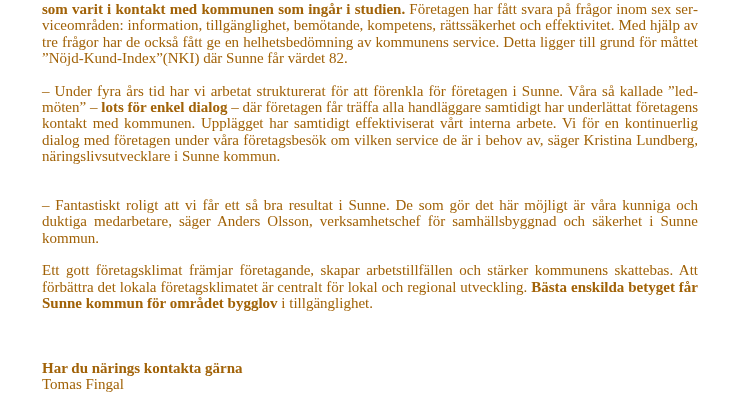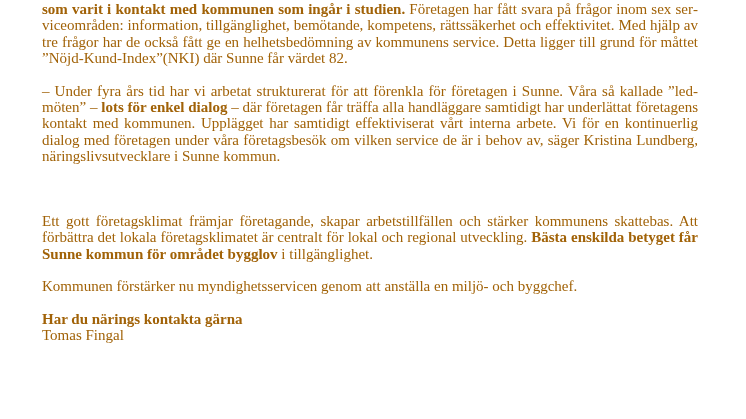--- a/index.html
+++ b/index.html
@@ -36,18 +36,18 @@
     font-weight: bold;
   }
 </style>
 </head>
 <body>
 
 <div class="page">
   <div class="doc-body">
       <p><b>som varit i kontakt med kommunen som ingår i studien.</b><span> Företagen har fått svara på frågor inom sex ser­viceområden: information, tillgänglighet, bemötande, kompetens, rättssäkerhet och effektivitet. Med hjälp av tre frågor har de också fått ge en helhetsbedömning av kommunens service. Detta ligger till grund för måttet ”Nöjd-Kund-Index”(NKI) där Sunne får värdet 82.</span></p>
       <p><span>– Under fyra års tid har vi arbetat strukturerat för att förenkla för företagen i Sunne. Våra så kallade ”led­möten” – </span><b>lots för enkel dialog</b><span> – där företagen får träffa alla handläggare samtidigt har underlättat företagens kontakt med kommunen. Upplägget har samtidigt effektiviserat vårt interna arbete. Vi för en kontinuerlig dialog med företagen under våra företagsbesök om vilken service de är i behov av, säger Kristina Lundberg, närings­livsutvecklare i Sunne kommun.</span></p>
+      <p><br><span>– Fantastiskt roligt att vi får ett så bra resultat i Sunne. De som gör det här möjligt är våra kunniga och duktiga medarbetare, säger Anders Olsson, verksamhetschef för samhällsbyggnad och säkerhet i Sunne kommun.</span></p>
+      <p><span>Ett gott företagsklimat främjar företagande, skapar arbetstillfällen och stärker kommunens skattebas. Att förbättra det lokala företagsklimatet är centralt för lokal och regional utveckling. </span><b>Bästa enskilda betyget får Sunne kommun för området bygglov</b><span> i tillgänglighet.</span></p>
       <p><br></p>
-      <p><span>Ett gott företagsklimat främjar företagande, skapar arbetstillfällen och stärker kommunens skattebas. Att förbättra det lokala företagsklimatet är centralt för lokal och regional utveckling. </span><b>Bästa enskilda betyget får Sunne kommun för området bygglov</b><span> i tillgänglighet.</span></p>
-      <p><span>Kommunen förstärker nu myndighetsservicen genom att anställa en miljö- och byggchef.</span><br></p>
       <p class="align-left"><b>Har du närings kontakta gärna</b><span></span><br><span>Tomas Fingal</span><span></span><br></p>
     </div>
 </div>
 
 </body></html>

